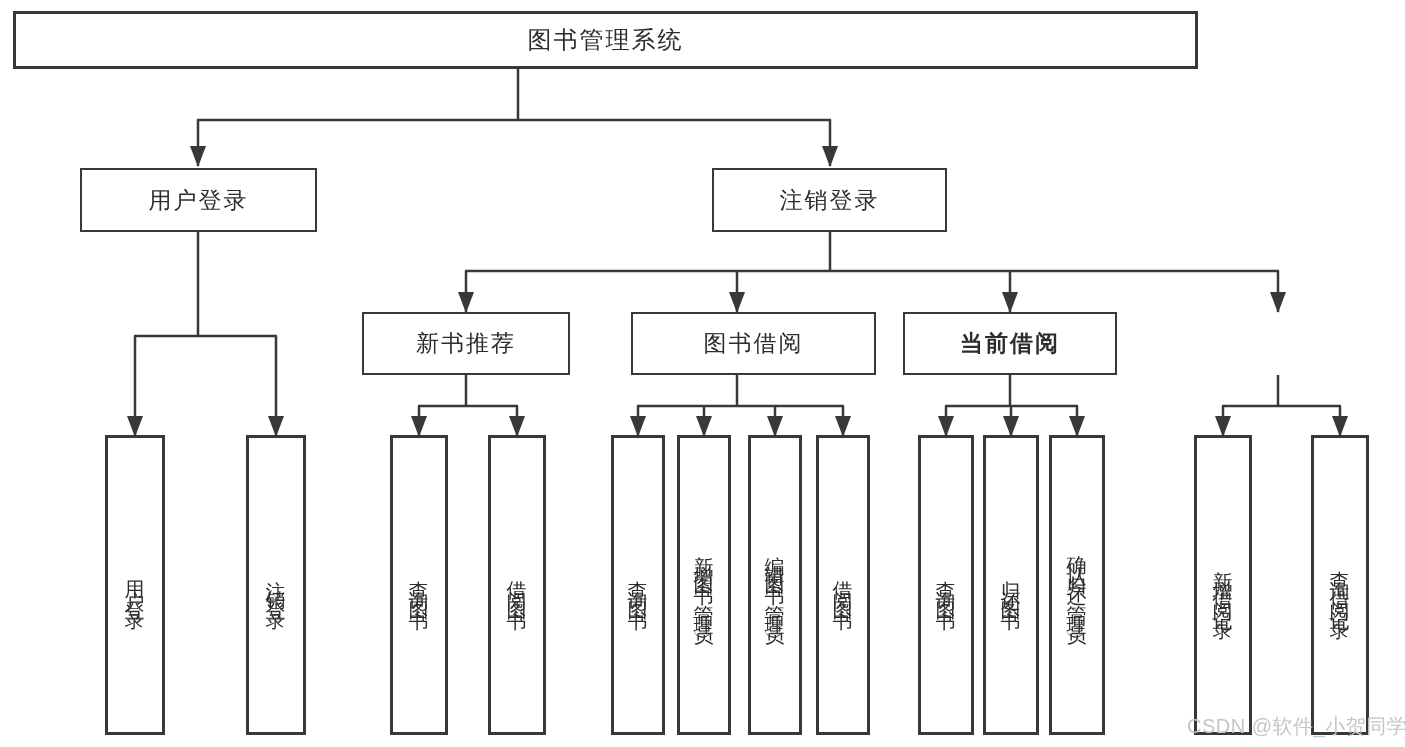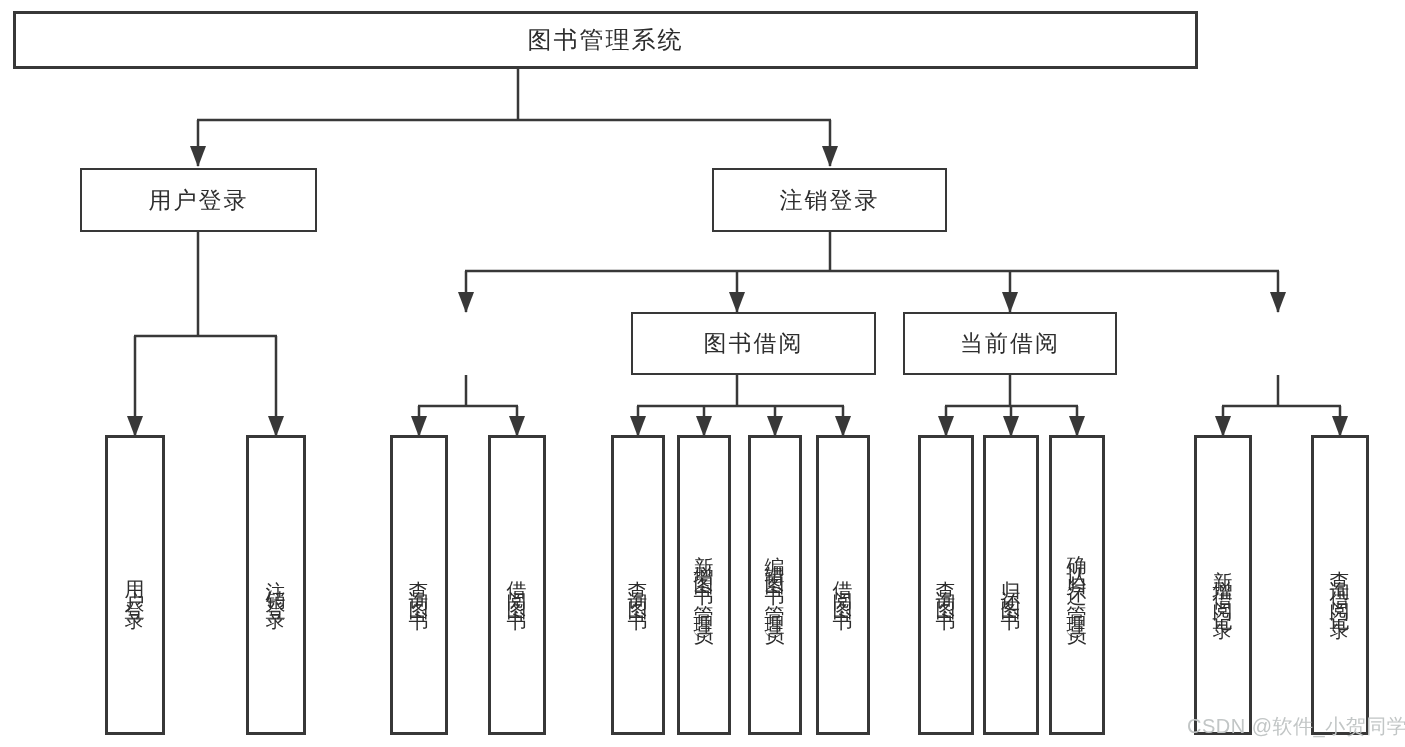--- a/index.html
+++ b/index.html
@@ -108,24 +108,27 @@
     <span class="hlbl">图书管理系统</span>
   </div>
 
   <div class="node lvl2" style="left:80px; top:168px; width:237px; height:64px;">
     <span class="hlbl">用户登录</span>
   </div>
   <div class="node lvl2" style="left:712px; top:168px; width:235px; height:64px;">
     <span class="hlbl">注销登录</span>
   </div>
 
+  <div class="node lvl3" style="left:362px; top:312px; width:208px; height:63px;">
+    <span class="hlbl">新书推荐</span>
+  </div>
   <div class="node lvl3" style="left:631px; top:312px; width:245px; height:63px;">
     <span class="hlbl">图书借阅</span>
   </div>
-  <div class="node lvl3" style="left:903px; top:312px; width:214px; height:63px;">
+  <div class="node lvl3" style="left:903px; top:312px; width:214px; height:63px;font-weight:bold;">
     <span class="hlbl">当前借阅</span>
   </div>
 
   <div class="node leaf" style="left:105px; width:60px;">
     <span class="vlbl">用户登录</span>
   </div>
   <div class="node leaf" style="left:246px; width:60px;">
     <span class="vlbl">注销登录</span>
   </div>
 

